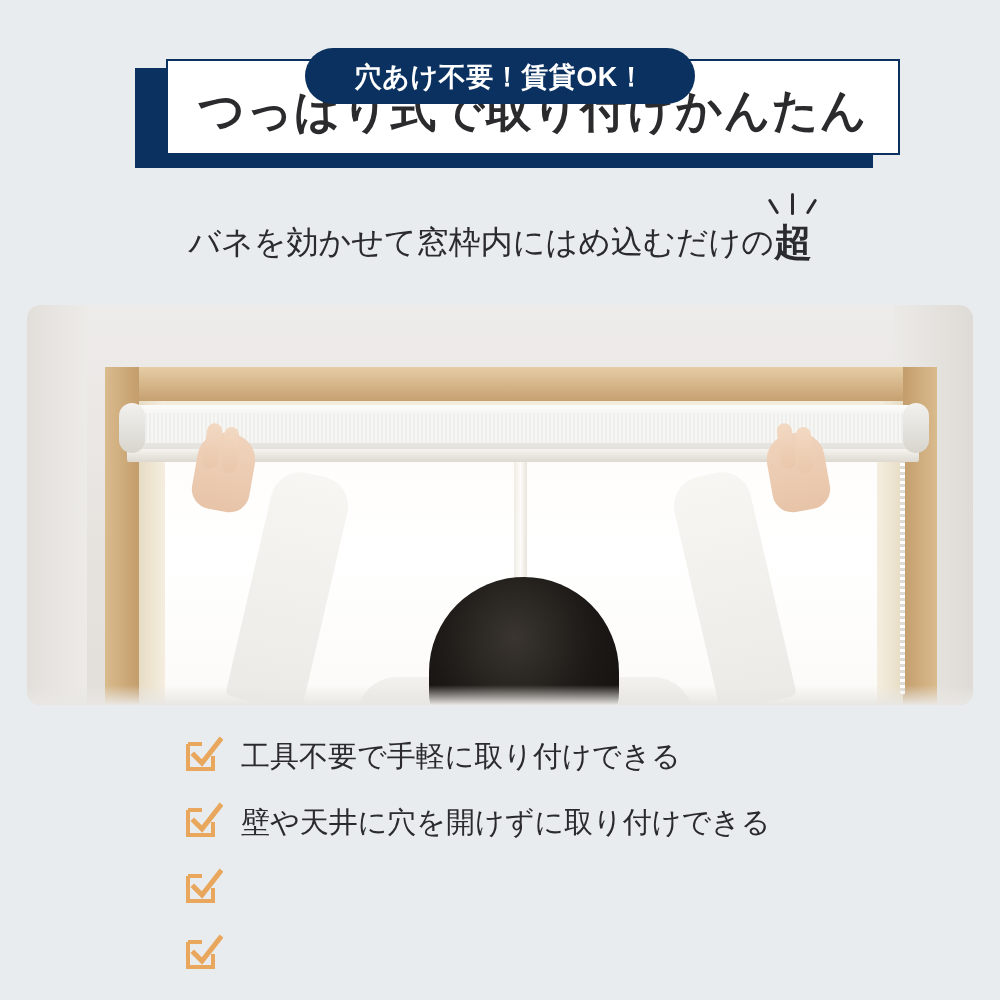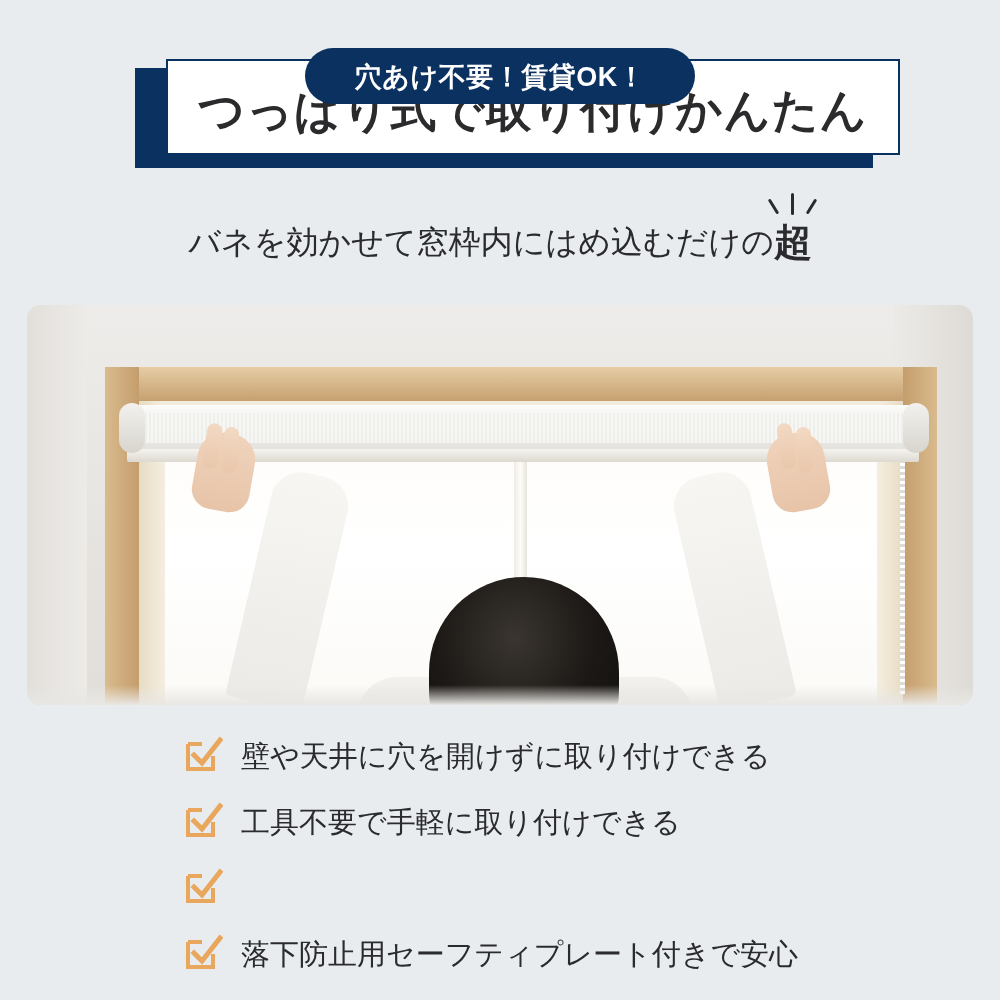--- a/index.html
+++ b/index.html
@@ -455,48 +455,47 @@
 <div id="feature-list">
 
   <div class="feature-row">
     <span class="check-icon">
       <svg width="38" height="38" viewBox="0 0 38 38">
         <path d="M3 8 L3 33 L28 33 L28 20" fill="none" stroke="#e8a75d" stroke-width="4"></path>
         <path d="M3 8 L17 8" fill="none" stroke="#e8a75d" stroke-width="4"></path>
         <path d="M9 19 L17 27 L35 4" fill="none" stroke="#e8a75d" stroke-width="5" stroke-linecap="square"></path>
       </svg>
     </span>
-    <span class="feature-label">壁や天井に穴を開けずに取り付けできる</span>
+    <span class="feature-label">工具不要で手軽に取り付けできる</span>
   </div>
 
   <div class="feature-row">
     <span class="check-icon">
       <svg width="38" height="38" viewBox="0 0 38 38">
         <path d="M3 8 L3 33 L28 33 L28 20" fill="none" stroke="#e8a75d" stroke-width="4"></path>
         <path d="M3 8 L17 8" fill="none" stroke="#e8a75d" stroke-width="4"></path>
         <path d="M9 19 L17 27 L35 4" fill="none" stroke="#e8a75d" stroke-width="5" stroke-linecap="square"></path>
       </svg>
     </span>
-    <span class="feature-label">工具不要で手軽に取り付けできる</span>
+    <span class="feature-label">壁や天井に穴を開けずに取り付けできる</span>
   </div>
 
   <div class="feature-row">
     <span class="check-icon">
       <svg width="38" height="38" viewBox="0 0 38 38">
         <path d="M3 8 L3 33 L28 33 L28 20" fill="none" stroke="#e8a75d" stroke-width="4"></path>
         <path d="M3 8 L17 8" fill="none" stroke="#e8a75d" stroke-width="4"></path>
         <path d="M9 19 L17 27 L35 4" fill="none" stroke="#e8a75d" stroke-width="5" stroke-linecap="square"></path>
       </svg>
     </span>
   </div>
 
   <div class="feature-row">
     <span class="check-icon">
       <svg width="38" height="38" viewBox="0 0 38 38">
         <path d="M3 8 L3 33 L28 33 L28 20" fill="none" stroke="#e8a75d" stroke-width="4"></path>
         <path d="M3 8 L17 8" fill="none" stroke="#e8a75d" stroke-width="4"></path>
         <path d="M9 19 L17 27 L35 4" fill="none" stroke="#e8a75d" stroke-width="5" stroke-linecap="square"></path>
       </svg>
     </span>
-    <span class="feature-label">落下防止用セーフティプレート付きで安心</span>
   </div>
 
 </div>
 
 </body></html>

